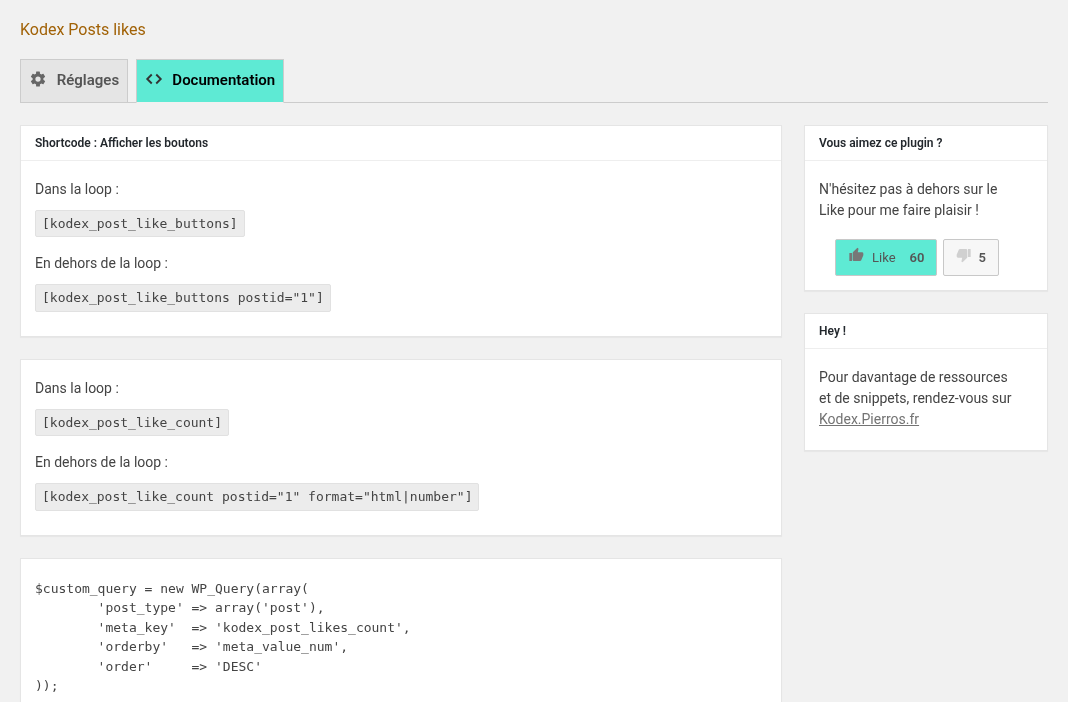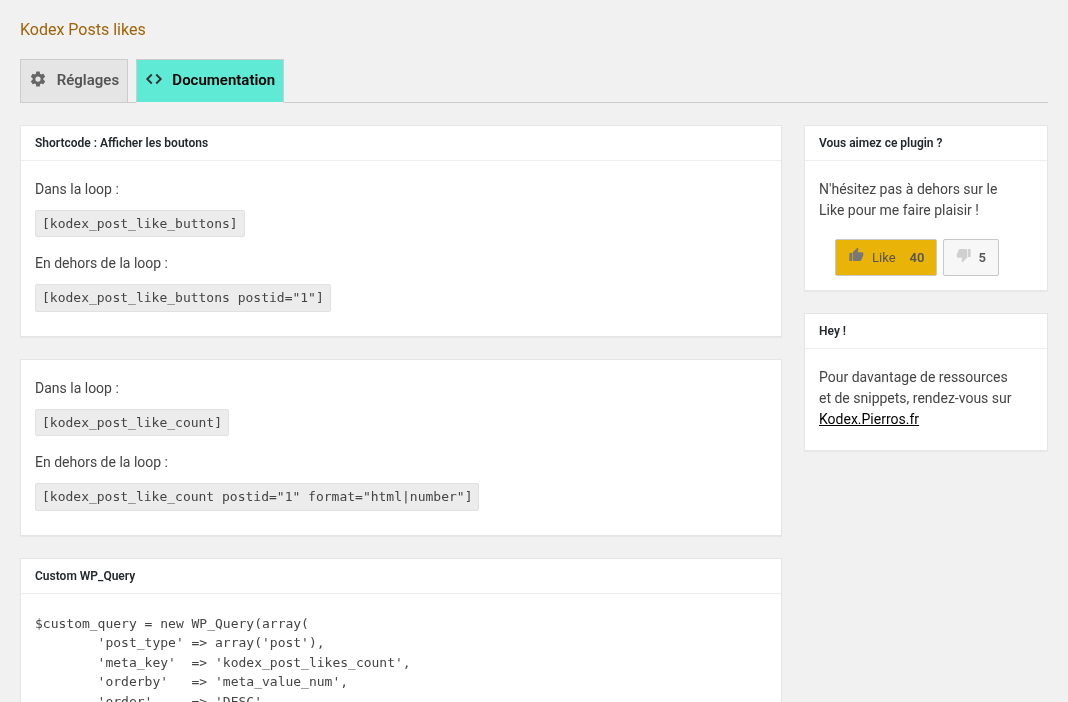--- a/index.html
+++ b/index.html
@@ -84,41 +84,41 @@
       border-radius: 2px;
     }
     pre.code {
       font-family: Consolas, Monaco, monospace;
       font-size: 13px;
       white-space: pre;
       color: #444;
       margin-top: 8px;
     }
     .side-link {
-      color: #000000;
+      color: #737373;
       text-decoration: underline;
       cursor: pointer;
     }
     .like-row {
       margin-top: 18px;
       display: flex;
       justify-content: center;
       gap: 6px;
     }
     .like-btn, .dislike-btn {
       display: inline-flex;
       align-items: center;
       border: 1px solid #c8c8c8;
       background: #f7f7f7;
       padding: 7px 12px;
       border-radius: 2px;
       font-size: 13px;
       cursor: pointer;
     }
-    .like-btn { background: #eab308; }
+    .like-btn { background: #5eead4; }
     .like-btn .lbl { margin: 0 8px 0 8px; color: #555; }
     .like-btn .cnt, .dislike-btn .cnt { font-weight: 600; color: #555; margin-left: 6px; }
     .dislike-btn { color: #bbb; }
     .dislike-btn svg { opacity: 0.5; }
   </style>
 </head>
 <body>
 
 <h1 class="page-title">Kodex Posts likes</h1>
 
@@ -158,21 +158,20 @@
     <div class="postbox">
       <div class="inside">
         <p>Dans la loop :</p>
         <code class="block">[kodex_post_like_count]</code>
         <p>En dehors de la loop :</p>
         <code class="block">[kodex_post_like_count postid="1" format="html|number"]</code>
       </div>
     </div>
 
     <div class="postbox">
-      <h2>Custom WP_Query</h2>
       <div class="inside">
         <pre class="code">$custom_query = new WP_Query(array(
         'post_type' =&gt; array('post'),
         'meta_key'  =&gt; 'kodex_post_likes_count',
         'orderby'   =&gt; 'meta_value_num',
         'order'     =&gt; 'DESC'
 ));</pre>
       </div>
     </div>
 
@@ -185,21 +184,21 @@
       <div class="inside">
         <p>N'hésitez pas à dehors sur le Like pour me faire plaisir !</p>
         <div class="like-row">
           <div class="like-btn">
             <span>
               <svg width="16" height="16" viewBox="0 0 24 24" fill="#777">
                   <path d="M2 21h4V9H2v12zM23 10c0-1.1-.9-2-2-2h-6.31l.95-4.57.03-.32c0-.41-.17-.79-.44-1.06L14.17 1 7.59 7.59C7.22 7.95 7 8.45 7 9v10c0 1.1.9 2 2 2h9c.83 0 1.54-.5 1.84-1.22l3.02-7.05c.09-.23.14-.47.14-.73v-1z"></path>
                 </svg>
             </span>
             <span class="lbl">Like</span>
-            <span class="cnt">40</span>
+            <span class="cnt">60</span>
           </div>
           <div class="dislike-btn">
             <span>
               <svg width="16" height="16" viewBox="0 0 24 24" fill="#aaa">
                   <path d="M22 3h-4v12h4V3zM1 14c0 1.1.9 2 2 2h6.31l-.95 4.57-.3.32c0 .41.17.79.44 1.06L9.83 23l6.59-6.59c.36-.36.58-.86.58-1.41V5c0-1.1-.9-2-2-2H6c-.83 0-1.54.5-1.84 1.22L1.14 11.27c-.09.23-.14.47-.14.73v1z"></path>
                 </svg>
             </span>
             <span class="cnt">5</span>
           </div>
         </div>

